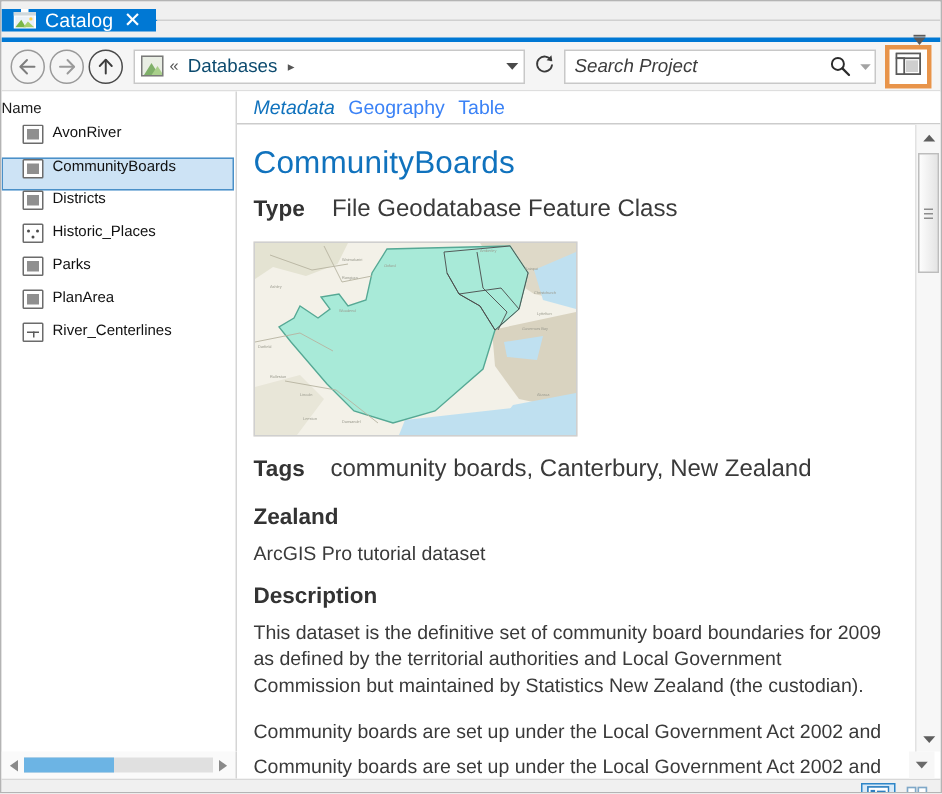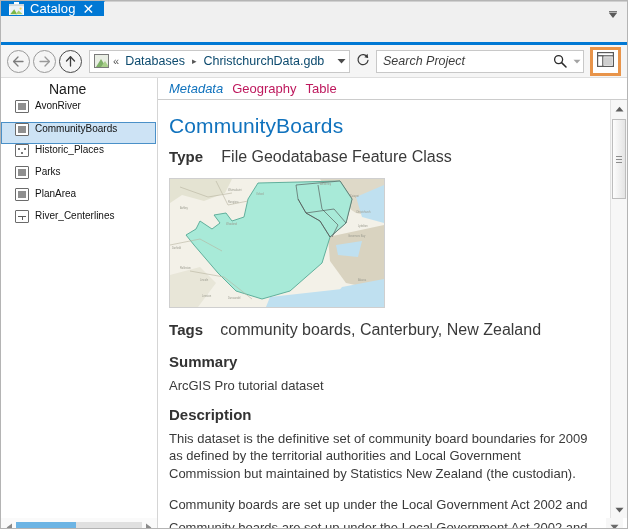--- a/index.html
+++ b/index.html
@@ -18,26 +18,26 @@
     height: 529px;
     box-sizing: border-box;
     border: 1px solid #b4b4b4;
     background: #ffffff;
     overflow: hidden;
   }
 
   
   .tabstrip {
     position: relative;
-    height: 44px;
+    height: 27px;
     background: #f0f0f0;
     border-bottom: 3px solid #0078d4;
     box-sizing: border-box;
     display: flex;
-    align-items: flex-start;
+    align-items: center;
   }
   .tabstrip-filler {
     flex: 1 1 auto;
     border-top: 1px solid #d0d0d0;
     border-left: 1px solid #0078d4;
     background: #f0f0f0;
     position: relative;
   }
   .doctab {
     display: flex;
@@ -222,24 +222,23 @@
     background: #ffffff;
     border-right: 1px solid #d5d5d5;
     box-sizing: border-box;
     display: flex;
     flex-direction: column;
   }
   .col-header {
     height: 22px;
     display: flex;
     align-items: center;
-    font-size: 14px;
+    font-size: 10px;
     color: #1a1a1a;
     box-sizing: border-box;
-    margin-left: 48px;
   }
   .treelist { flex: 1 1 auto; overflow: hidden; }
   .tree-item {
     height: 22px;
     display: flex;
     align-items: flex-start;
     padding-left: 14px;
     gap: 6px;
     box-sizing: border-box;
     cursor: pointer;
@@ -290,21 +289,21 @@
     display: flex;
     align-items: flex-end;
     gap: 9px;
     padding: 0 0 0 11px;
     border-bottom: 1px solid #cccccc;
     box-sizing: border-box;
     background: #ffffff;
   }
   .metatab {
     font-size: 13px;
-    color: #be185d;
+    color: #3b82f6;
     padding-bottom: 3px;
     cursor: pointer;
     white-space: nowrap;
   }
   .metatab.active {
     color: #1072bd;
     font-style: italic;
   }
   .contentwrap {
     flex: 1 1 auto;
@@ -563,21 +562,20 @@
     </div>
 
     <div class="addressbar">
       <span class="addr-icon">
         <span class="hill1"></span>
           <span class="hill2"></span>
       </span>
       <span class="addr-chev">«</span>
       <span class="crumb">Databases</span>
       <span class="crumb-sep">▸</span>
-      <span class="crumb">ChristchurchData.gdb</span>
       <span class="addr-spacer"></span>
       <span class="addr-drop">
         <svg width="9" height="6" viewBox="0 0 9 6">
             <polygon points="0.5,1 8.5,1 4.5,5.5" fill="#4a4a4a"></polygon>
           </svg>
       </span>
     </div>
 
     <div class="refreshbtn">
       <span>
@@ -628,20 +626,26 @@
           <span>AvonRiver</span>
         </div>
 
         <div class="tree-item selected">
           <span class="featicon">
               <span class="poly"></span>
             </span>
           <span>CommunityBoards</span>
         </div>
 
+        <div class="tree-item">
+          <span class="featicon">
+              <span class="poly"></span>
+            </span>
+          <span>Districts</span>
+        </div>
 
         <div class="tree-item">
           <span class="featicon">
             <span class="pt" style="left:2px;top:3px;"></span>
             <span class="pt" style="left:8px;top:3px;"></span>
             <span class="pt" style="left:5px;top:7px;"></span>
           </span>
           <span>Historic_Places</span>
         </div>
 
@@ -727,21 +731,21 @@
                 <text x="150" y="6">Amberley</text>
               </g>
             </svg>
           </div>
 
           <div class="row-tags">
             <span class="lbl-strong">Tags</span>
             <span class="val-plain">community boards, Canterbury, New Zealand</span>
           </div>
 
-          <div class="sec-head">Summary</div>
+          <div class="sec-head">Zealand</div>
           <div class="sec-body tight">ArcGIS Pro tutorial dataset</div>
 
           <div class="sec-head">Description</div>
           <div class="sec-body">This dataset is the definitive set of community board boundaries for 2009 as defined by the territorial authorities and Local Government Commission but maintained by Statistics New Zealand (the custodian).</div>
           <div class="sec-body">Community boards are set up under the Local Government Act 2002 and</div>
 
         </div>
 
         <div class="vscroll">
           <div class="vs-arrow up">

